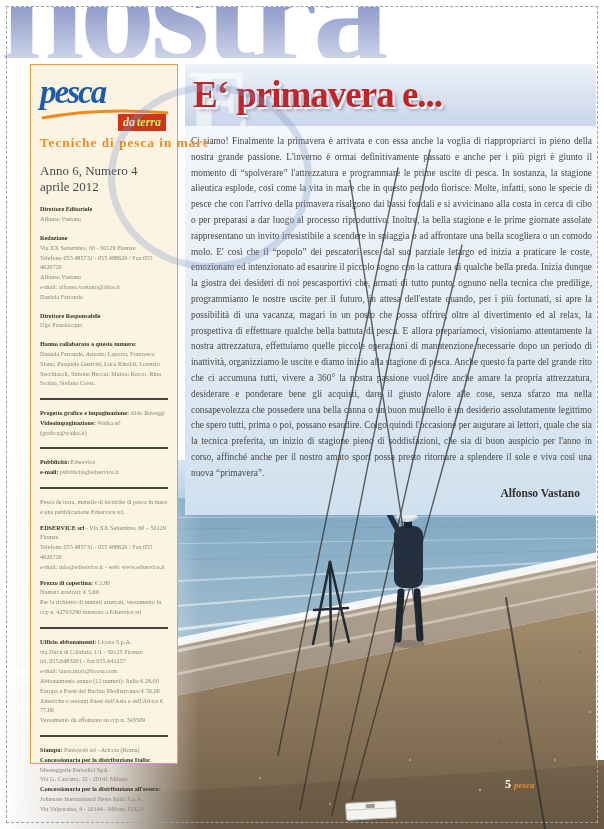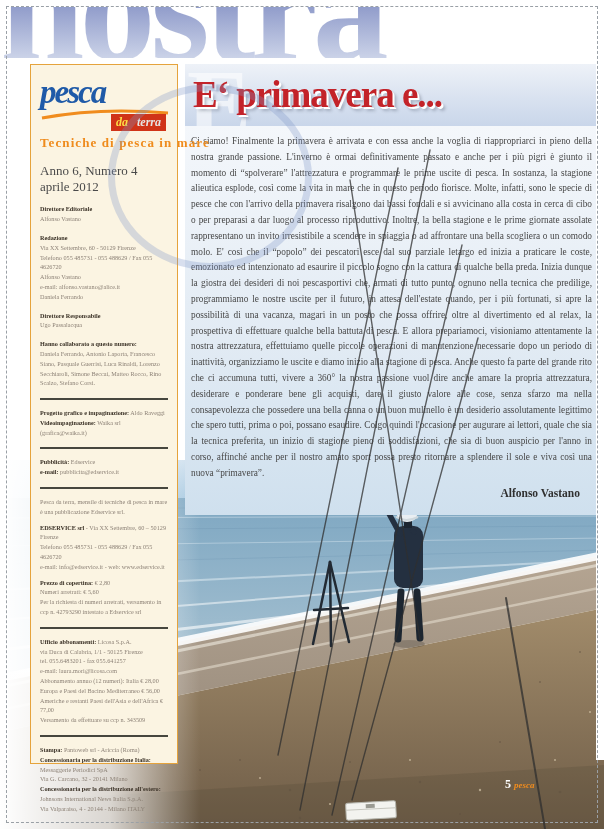--- a/index.html
+++ b/index.html
@@ -32,22 +32,22 @@
   
   .rods{position:absolute;left:185px;top:140px;width:419px;height:689px;z-index:5;pointer-events:none;}
 
   
   .masthead{position:absolute;left:30px;top:64px;width:148px;height:700px;box-sizing:border-box;
         background:#fbf4e2;border:1px solid #e5a33c;z-index:4;padding:12px 9px 8px 9px;}
   .logo-main{font-size:33px;font-weight:800;font-style:italic;color:#1f5aa8;letter-spacing:-2px;line-height:.95;}
   .logo-swoosh{display:block;margin-top:-2px;}
   .logo-sub{text-align:right;margin:-8px 2px 0 0;}
   .logo-sub .box{display:inline-block;background:#d03318;padding:1px 5px;font-style:italic;font-weight:bold;font-size:12px;}
-  .logo-sub .da{color:#fde047;margin-right:9px;}
-  .logo-sub .terra{color:#e5e5e5;}
+  .logo-sub .da{color:#fef9c3;margin-right:2px;}
+  .logo-sub .terra{color:#bef264;}
   .tagline{color:#ef8b1c;font-weight:bold;font-size:13px;letter-spacing:1.1px;margin-top:4px;white-space:nowrap;}
   .issue{font-size:13px;color:#4a4a4a;margin:12px 0 2px;}
   .mh-section{margin-top:9px;font-size:6.2px;line-height:1.58;color:#8d8277;}
   .mh-section.ruled{border-top:2px solid #46463e;padding-top:8px;margin-top:10px;}
   .mh-line{margin:0;}
   .mh-line.gap{margin-top:6px;}
   .mh-line .b{font-weight:bold;color:#3a3126;}
 
   
   .swirl{position:absolute;left:108px;top:84px;width:190px;height:172px;border:7px solid rgba(125,148,200,.30);

